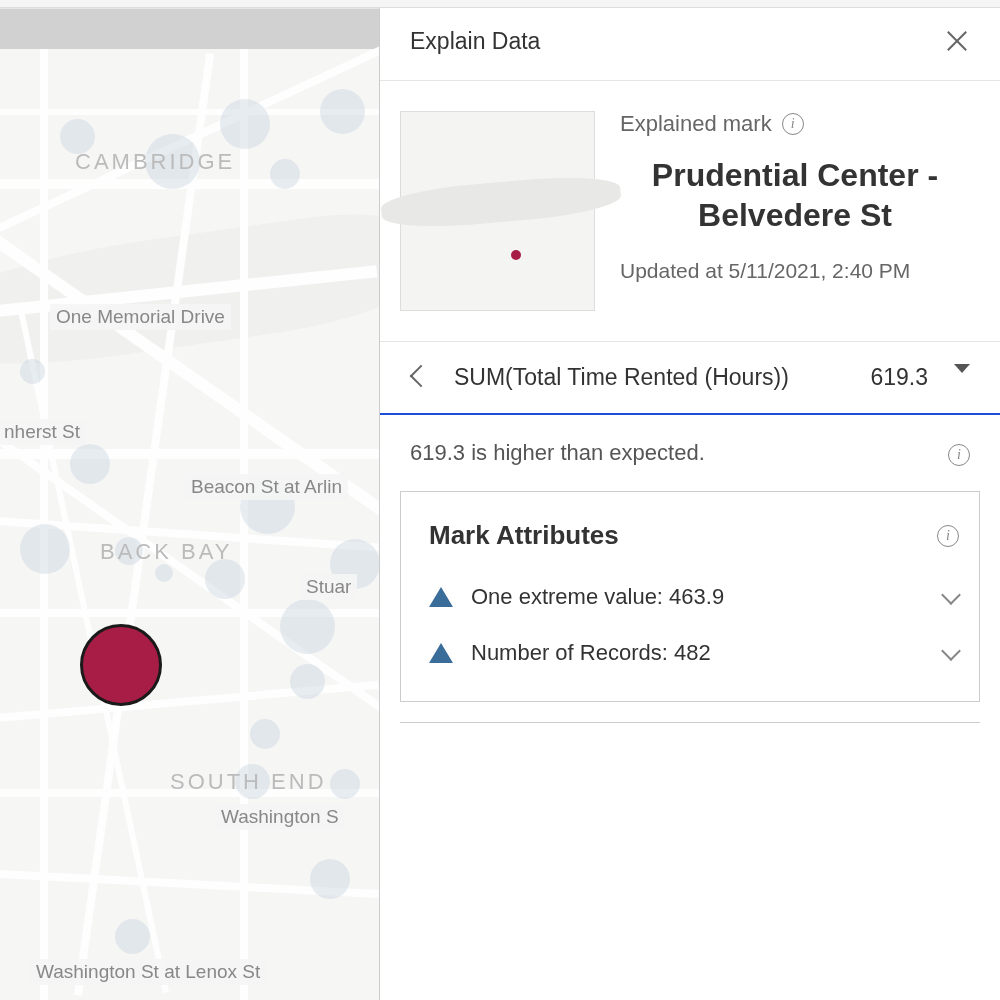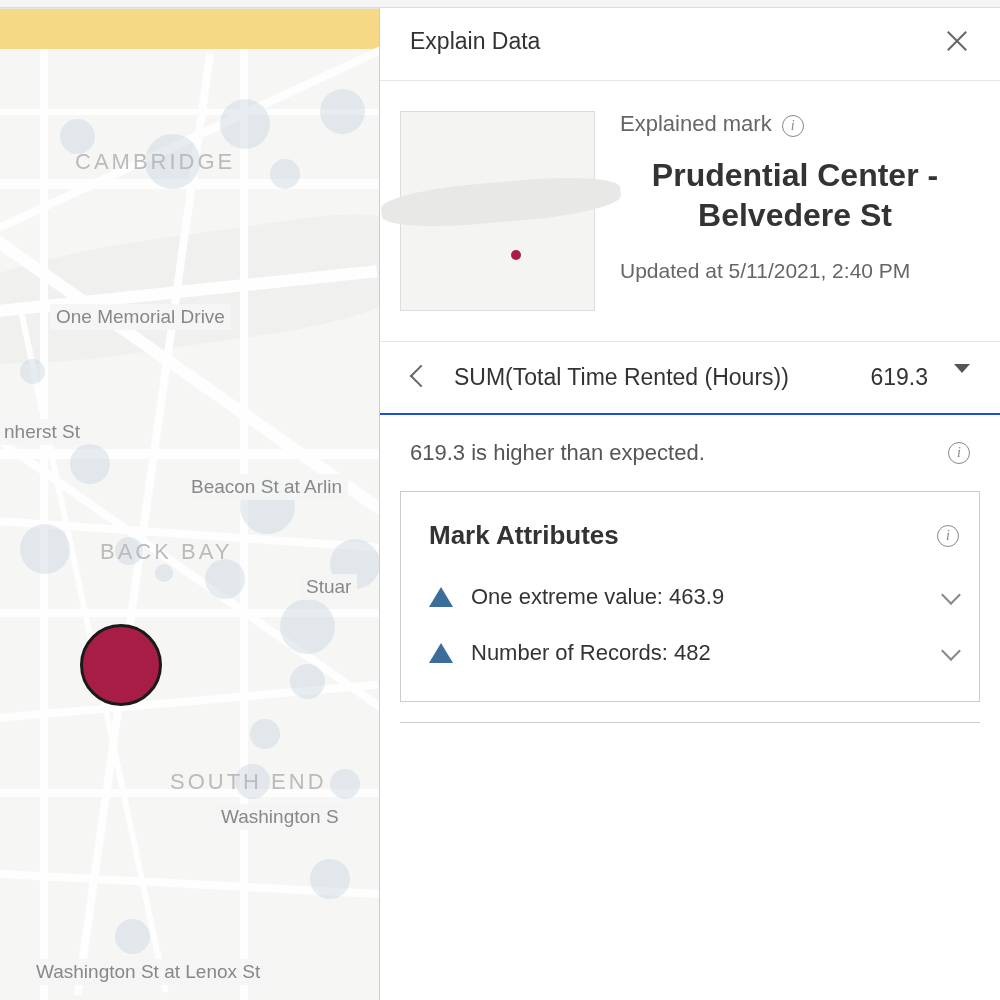--- a/index.html
+++ b/index.html
@@ -18,21 +18,21 @@
     border-bottom: 1px solid #ddd;
   }
   .main-area {
     flex: 1;
     display: flex;
     overflow: hidden;
   }
   .map-pane {
     width: 380px;
     position: relative;
-    background: #eab308;
+    background: #a3a3a3;
     border-top: 1px solid #e5e5e5;
     border-right: 1px solid #ccc;
     overflow: hidden;
   }
   .map-pane::after {
     content: "";
     position: absolute;
     inset: 0;
     background: rgba(255,255,255,0.5);
     pointer-events: none;
@@ -178,21 +178,21 @@
     transform: rotate(-5deg);
   }
   .mark-info {
     flex: 1;
     display: flex;
     flex-direction: column;
     gap: 10px;
   }
   .explained-label {
     display: flex;
-    align-items: flex-end;
+    align-items: center;
     gap: 10px;
     color: #666;
     font-size: 22px;
     margin-bottom: 8px;
   }
   .info-icon {
     width: 22px;
     height: 22px;
     border: 1.5px solid #888;
     border-radius: 50%;
@@ -259,21 +259,21 @@
     border-left: 8px solid transparent;
     border-right: 8px solid transparent;
     border-top: 9px solid #555;
     cursor: pointer;
     margin-left: 10px;
   }
 
   .explanation {
     padding: 25px 30px 5px 30px;
     display: flex;
-    align-items: center;
+    align-items: flex-end;
     justify-content: space-between;
     color: #555;
     font-size: 22px;
     gap: 24px;
   }
 
   .card {
     margin: 20px 20px 10px 20px;
     border: 1px solid #ccc;
     padding: 28px 20px 20px 28px;

